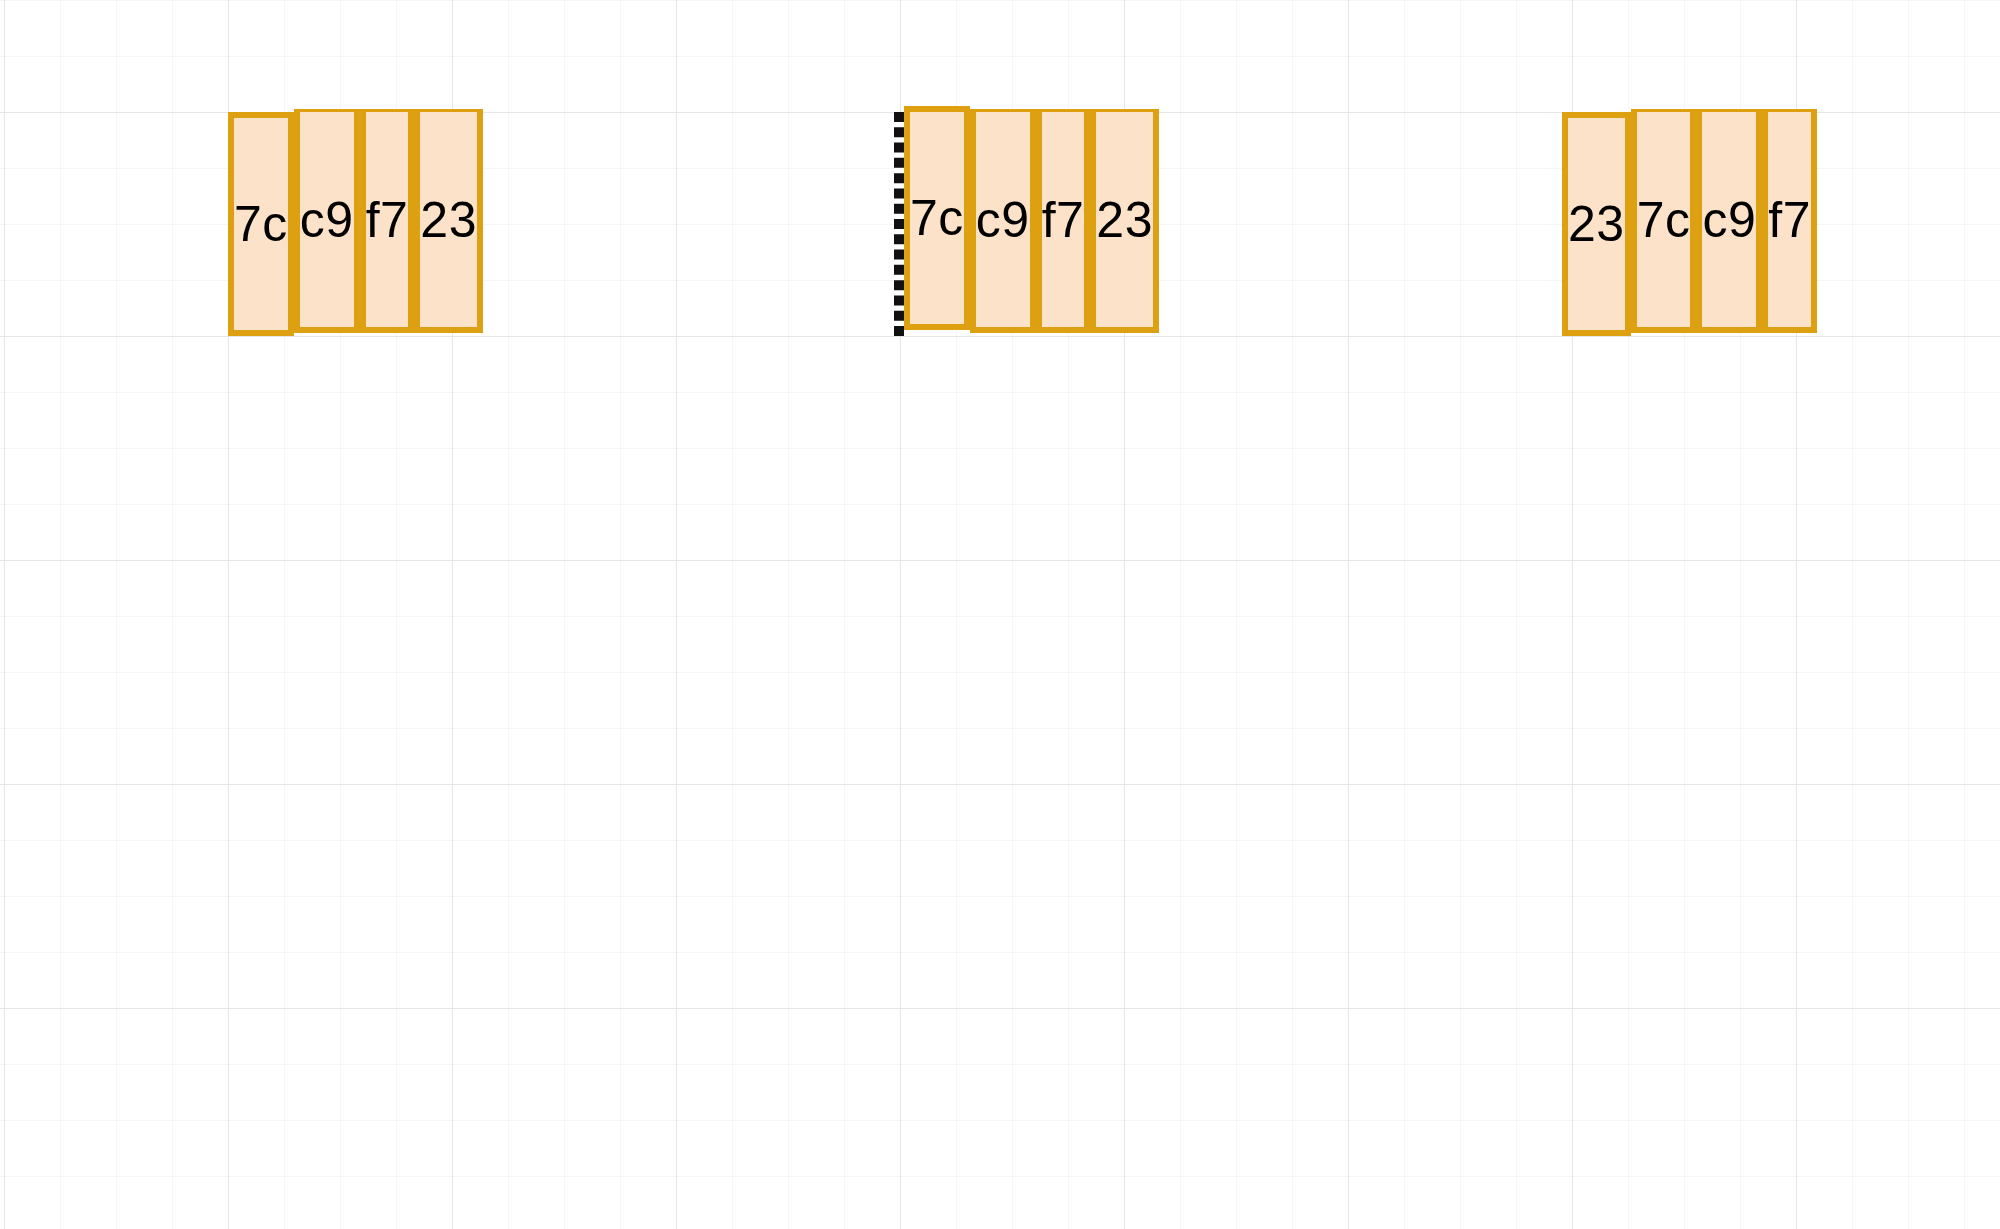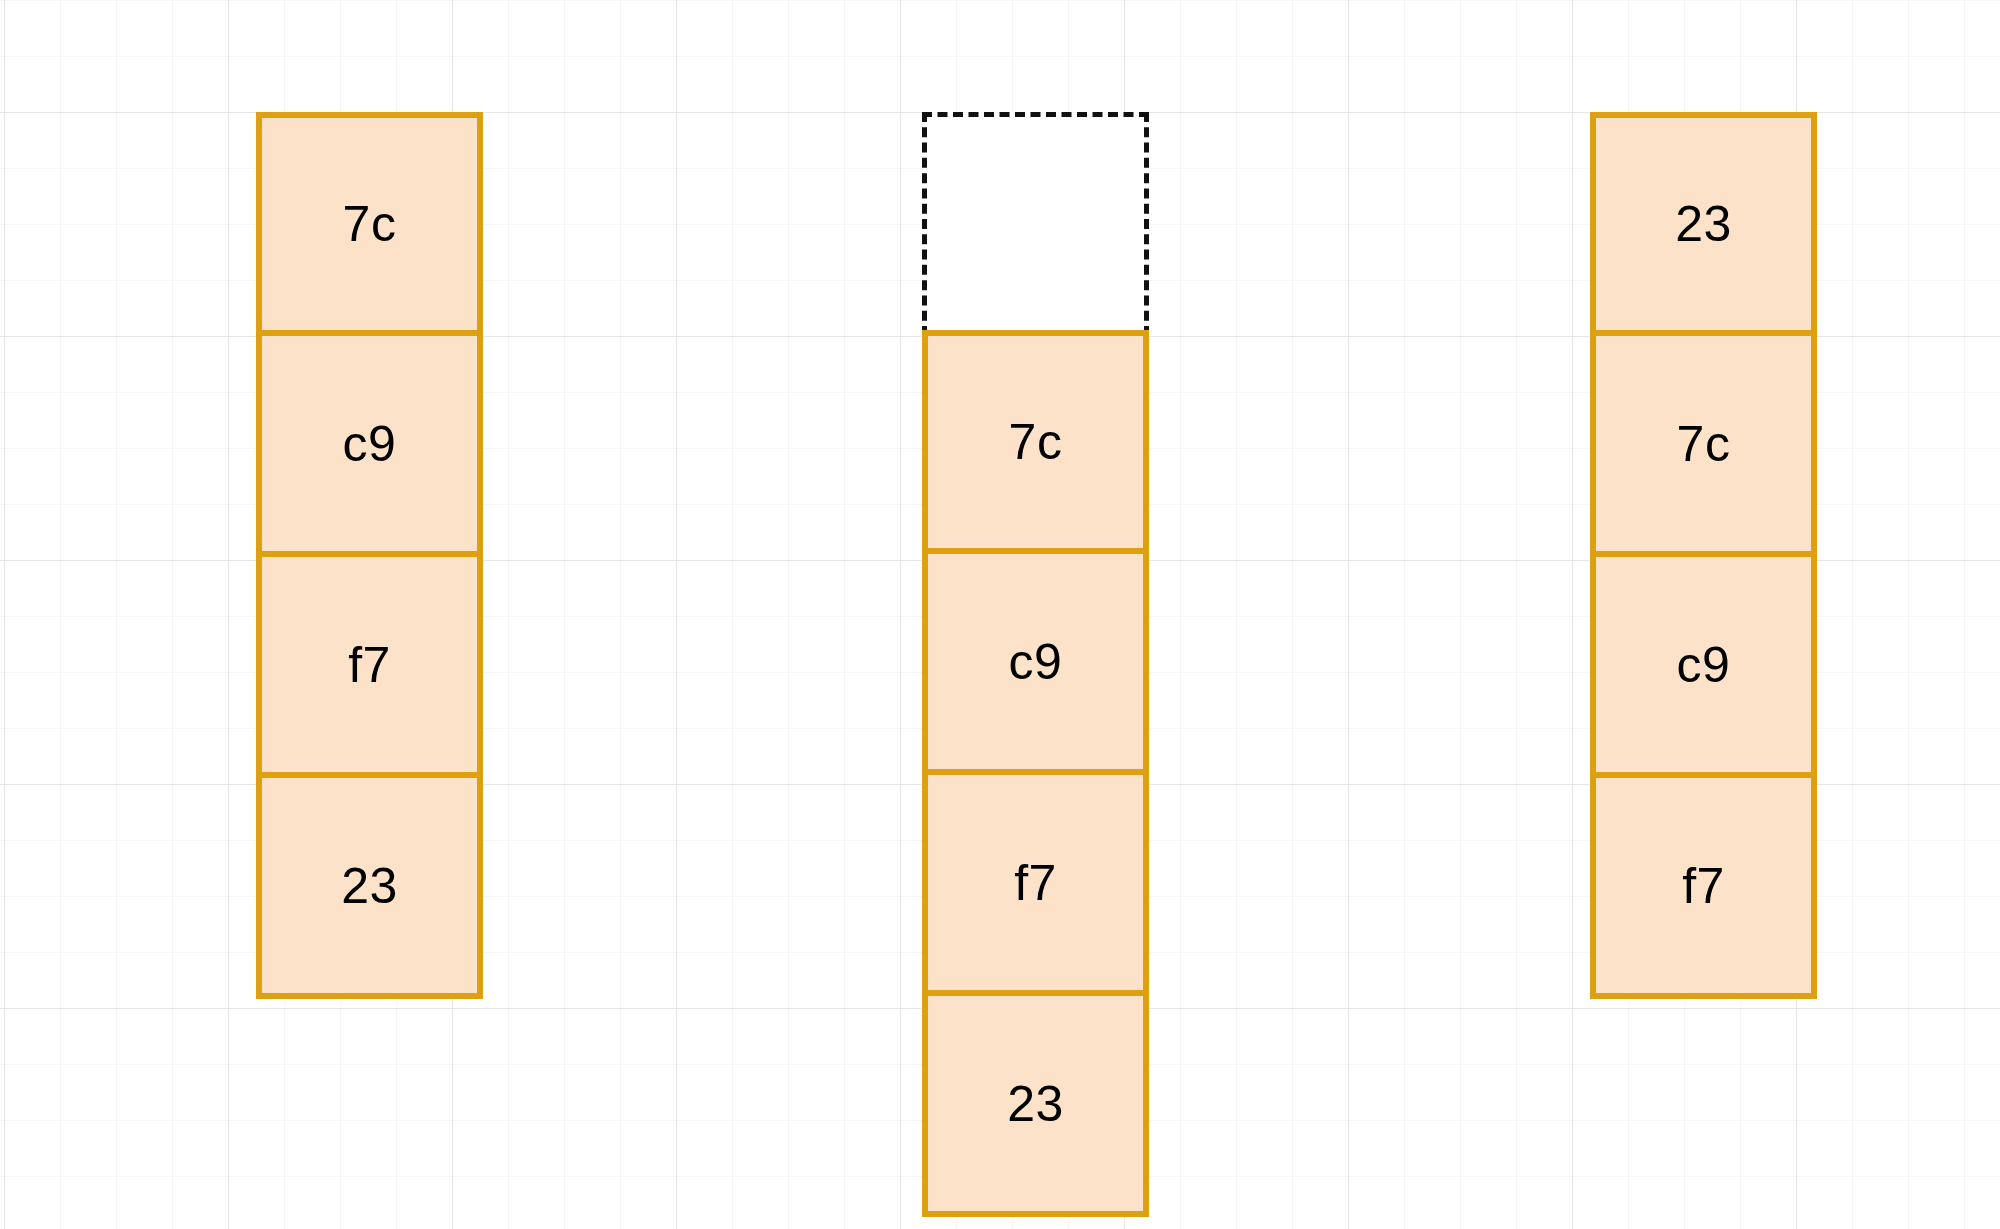--- a/index.html
+++ b/index.html
@@ -27,22 +27,20 @@
     background-position:
       4px 112px,
       4px 112px,
       4px 0px,
       0px 0px;
     font-family: "Liberation Sans", sans-serif;
   }
   .stack {
     position: absolute;
     display: flex;
-    flex-direction: column;
-    margin-left: 28px;
   }
   .cell {
     box-sizing: border-box;
     background: #fce2c8;
     border: 6px solid #dda010;
     display: flex;
     align-items: center;
     justify-content: center;
     color: #000000;
     font-size: 50px;

